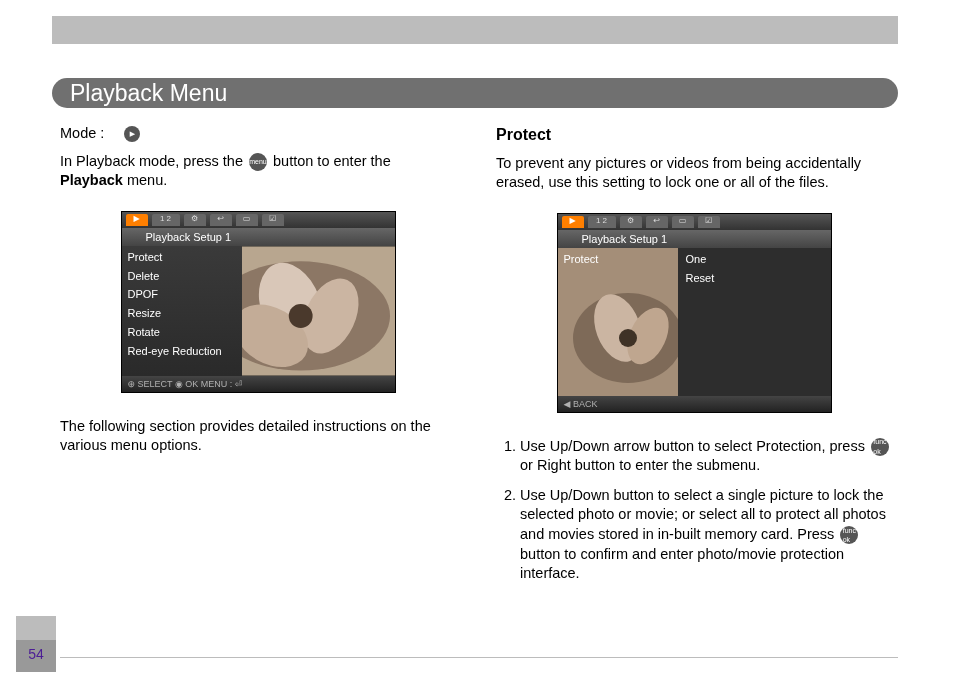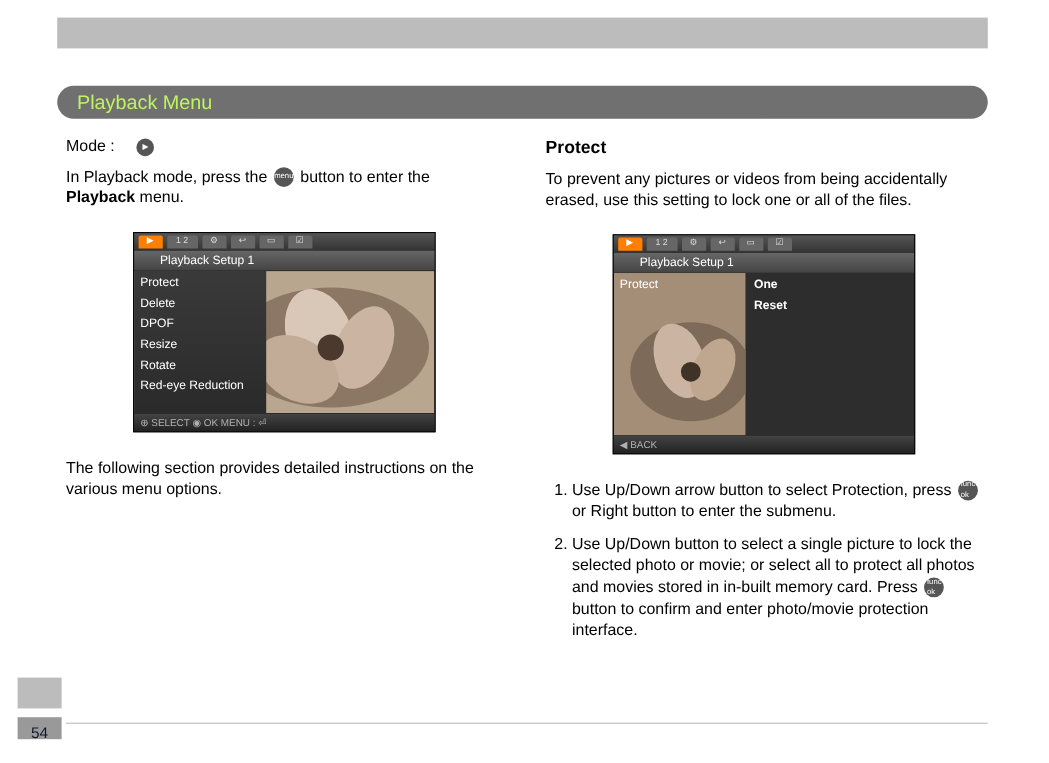--- a/index.html
+++ b/index.html
@@ -21,22 +21,22 @@
     background: #bcbcbc;
   }
   .section-header {
     position: absolute;
     top: 78px;
     left: 52px;
     width: 846px;
     height: 30px;
     background: #707070;
     border-radius: 15px;
-    color: #bef264;
-    font-size: 18px;
+    color: #ffffff;
+    font-size: 23px;
     line-height: 30px;
     padding-left: 18px;
     font-weight: 400;
   }
   .columns {
     position: absolute;
     top: 124px;
     left: 60px;
     width: 832px;
     display: flex;
@@ -144,21 +144,21 @@
     top: 4px; left: 6px;
     color:#fff; font-size:11px;
   }
   .ss2-right {
     flex: 1;
     background: #2d2d2d;
     color:#fff;
     font-size:11px;
     padding-top: 2px;
   }
-  .ss2-right div { padding: 2px 8px; font-weight: bold; }
+  .ss2-right div { padding: 2px 8px; }
   .ss2-right .sel { color: #ff9a3a; }
   .ss2-right .sel::before {
     content:"▸ ";
     color:#ff9a3a;
   }
   .ss2-footer {
     height: 16px;
     background: linear-gradient(#444,#222);
     color:#b0b0b0;
     font-size:9px;
@@ -167,23 +167,23 @@
   }
   .paragraph { margin-top: 6px; margin-bottom: 12px; }
   ol.steps { list-style: decimal; padding-left: 24px; }
   ol.steps li { margin-bottom: 10px; }
   .subheading { font-weight:700; font-size:16px; margin-bottom: 8px; }
   .page-num-badge {
     position: absolute;
     left: 16px;
     bottom: 22px;
     width: 40px;
-    height: 20px;
+    height: 32px;
     background: #999;
-    color: #0f172a;
+    color: #4c1d95;
     font-size: 14px;
     line-height: 28px;
     text-align: center;
   }
   .bottom-grey-rect {
     position: absolute;
     left: 16px;
     bottom: 50px;
     width: 40px;
     height: 28px;

